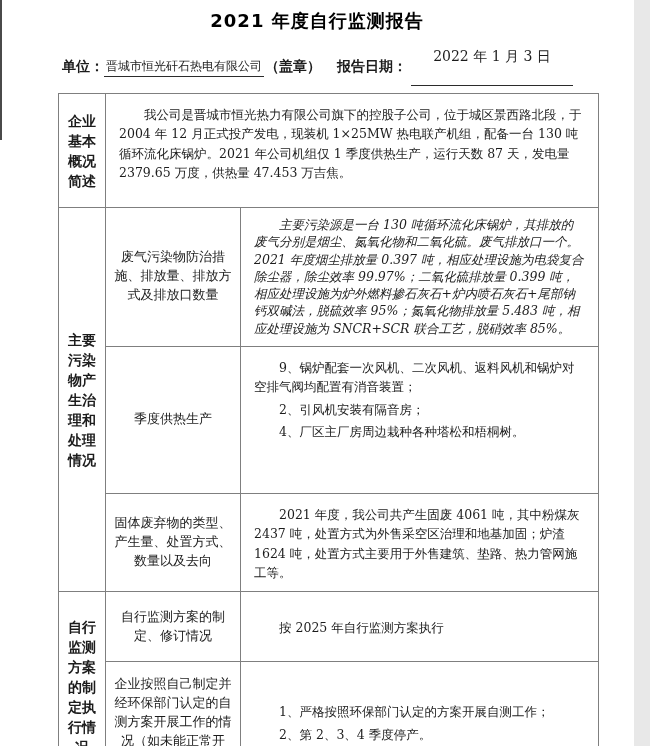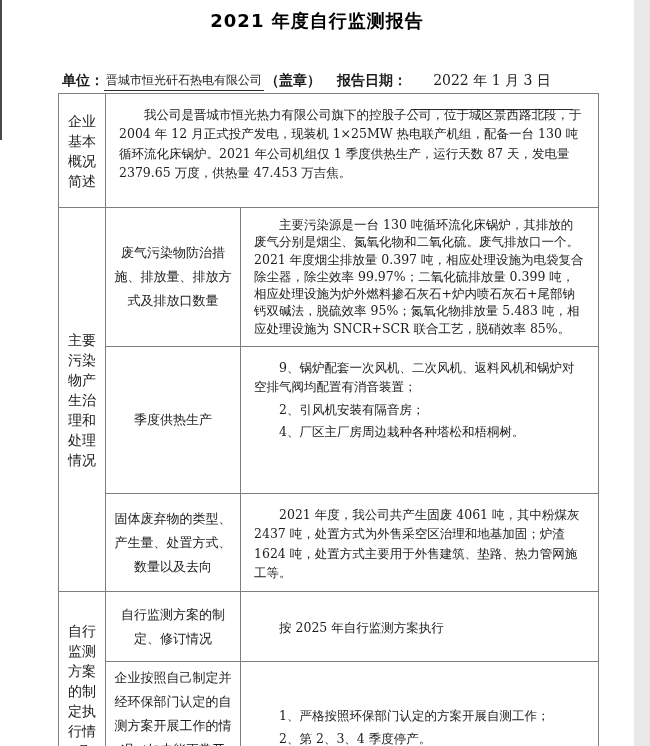--- a/index.html
+++ b/index.html
@@ -33,23 +33,22 @@
     font-family: "DejaVu Sans", sans-serif;
     font-weight: bold;
     font-size: 18px;
     letter-spacing: 1px;
     color: #000;
   }
   .meta {
     position: absolute;
     left: 62px; top: 48px; right: 40px;
     display: flex;
-    align-items: flex-start;
+    align-items: center;
     white-space: nowrap;
-    margin-top: 24px;
   }
   .meta .lbl {
     font-family: "DejaVu Sans", sans-serif;
     font-weight: bold;
     font-size: 14px;
   }
   .meta .unit-val {
     font-size: 12px;
     padding: 0 2px 1px 2px;
     border-bottom: 1px solid var(--color-underline);
@@ -71,44 +70,45 @@
     width: 540px;
     border-collapse: collapse;
     table-layout: fixed;
   }
   table.report th, table.report td {
     border: 1px solid var(--color-border);
     margin: 0;
   }
   th.side {
     font-family: "DejaVu Sans", sans-serif;
-    font-weight: normal;
+    font-weight: bold;
     font-size: 14px;
     line-height: 20px;
     text-align: center;
     vertical-align: middle;
     padding: 2px 7px;
     word-break: break-all;
   }
   th.sub {
     font-weight: normal;
     font-size: 13px;
-    line-height: 24px;
+    line-height: 19px;
     text-align: center;
     vertical-align: middle;
     padding: 4px 5px;
     word-break: break-all;
+    font-family: Liberation Mono, monospace;
   }
   td.content {
     font-size: 12.5px;
     line-height: 1.55;
     padding: 8px 10px 6px 10px;
     vertical-align: top;
   }
-  td.content.tight { line-height: 1.38; padding-top: 5px; }
+  td.content.tight { line-height: 1.38; padding-top: 5px; font-style: italic; }
   td.content.mid { vertical-align: middle; }
   td.content p { margin: 3px; text-indent: 2em; }
   tr.r1 { height: 114px; }
   tr.r2 { height: 103px; }
   tr.r3 { height: 147px; }
   tr.r4 { height: 85px; }
   tr.r5 { height: 70px; }
   tr.r6 { height: 121px; }
 </style>
 </head>

